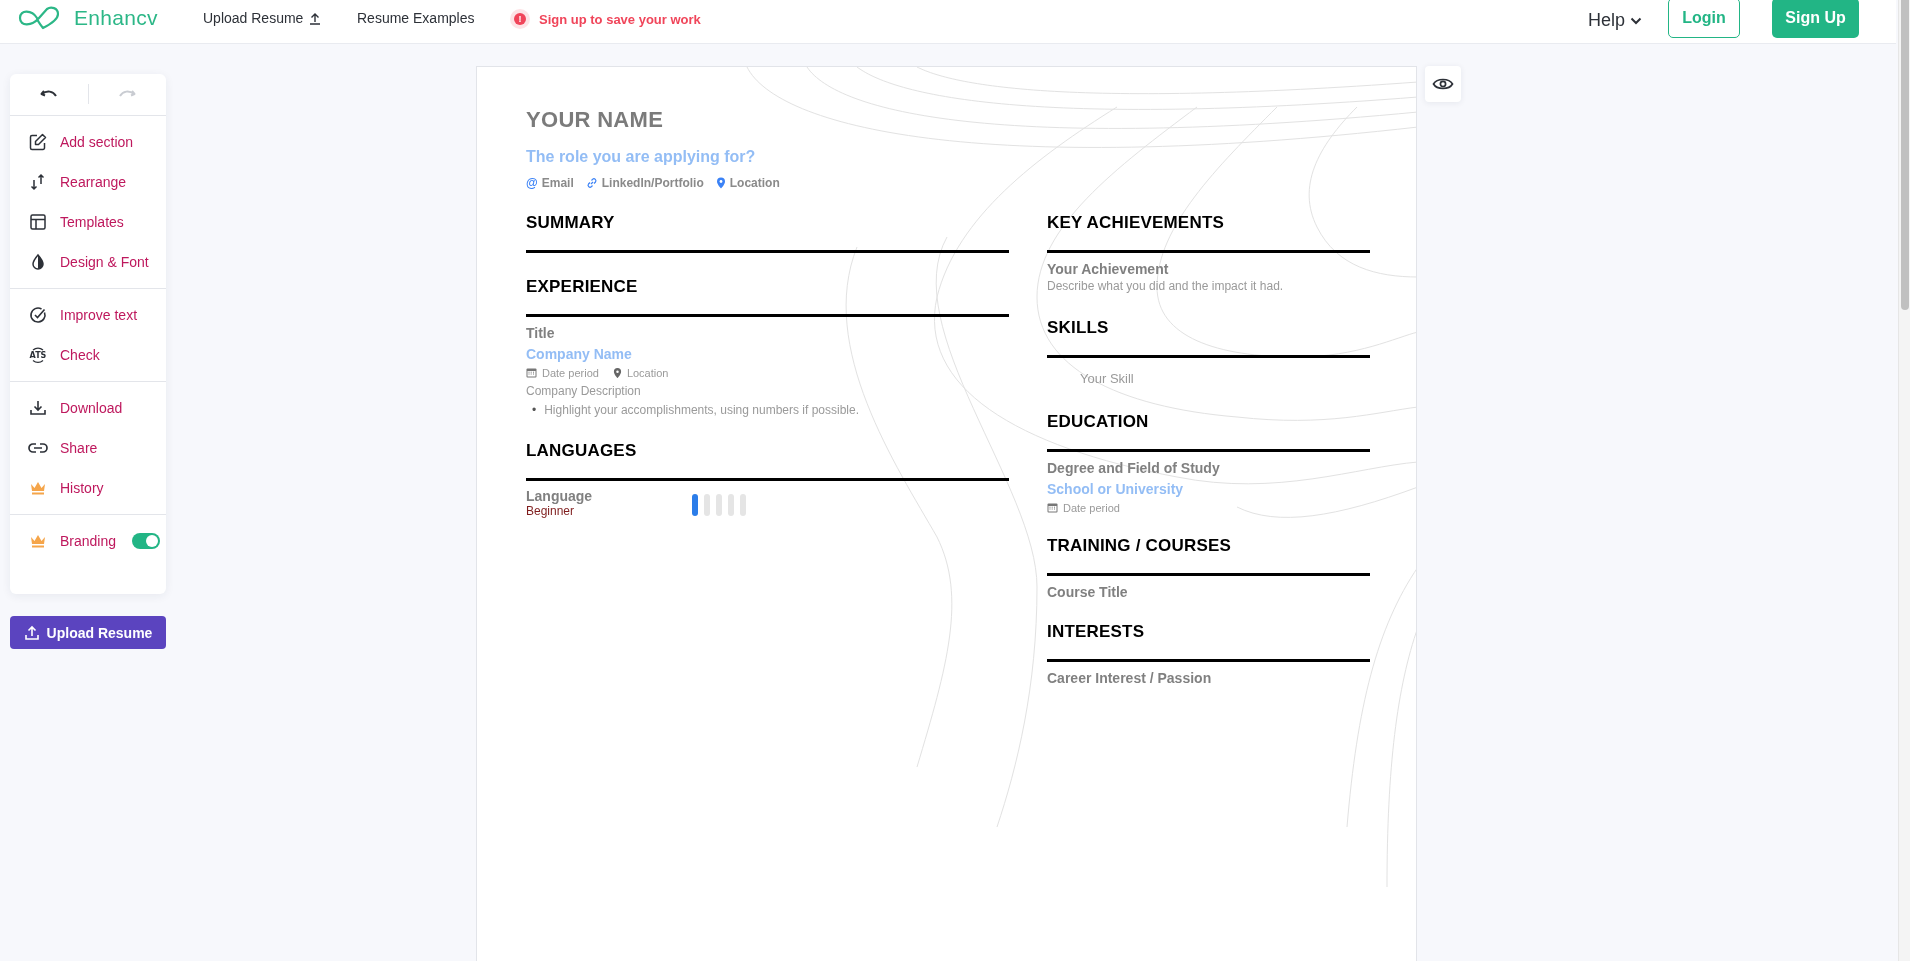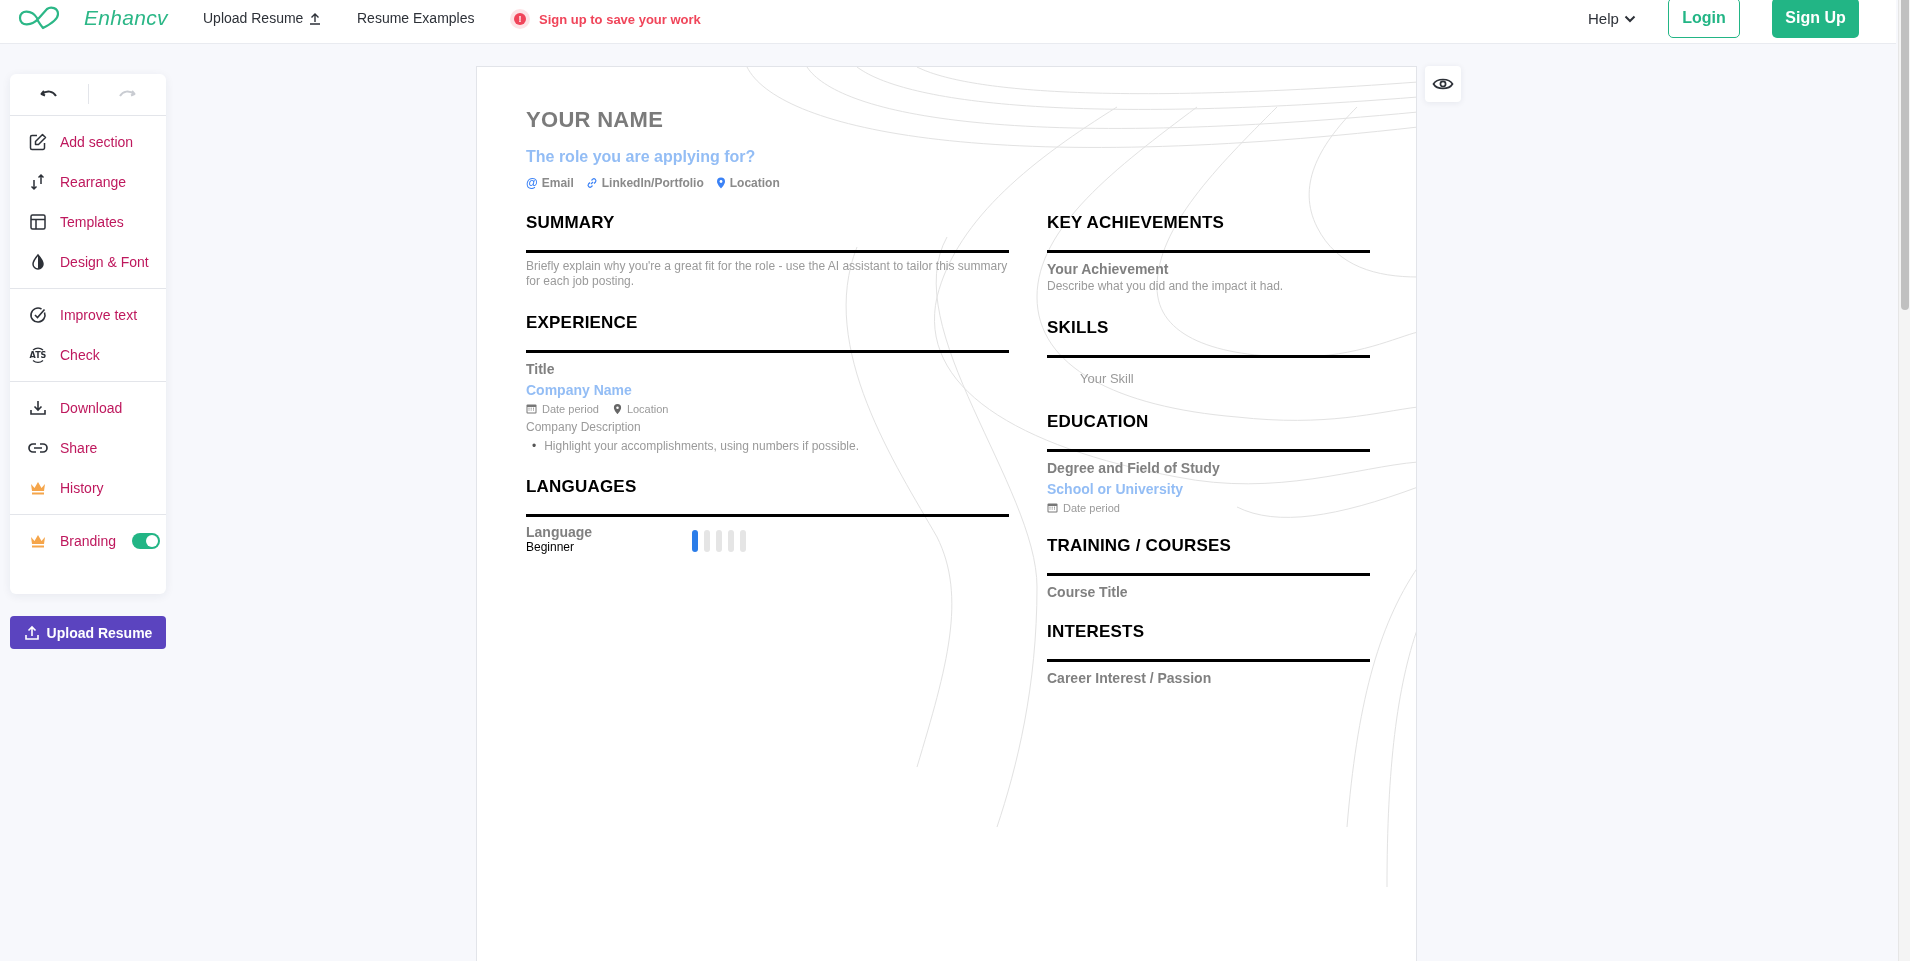--- a/index.html
+++ b/index.html
@@ -9,37 +9,37 @@
       background: #f7f8fc;
       color: #2d3138;
       position: relative;
     }
     
     .topbar {
       position: absolute; left: 0; top: 0; width: 1896px; height: 44px;
       background: #ffffff; border-bottom: 1px solid #e9ebf0;
       display: flex; align-items: center;
     }
-    .logo { position: absolute; left: 17px; top: 6px; display: flex; align-items: flex-start; gap: 23px; font-style: italic; }
+    .logo { position: absolute; left: 17px; top: 6px; display: flex; align-items: flex-start; gap: 13px; }
     .logo-text { font-size: 21px; color: #2cb787; letter-spacing: 0.3px; font-weight: 400; }
     .nav-link {
       position: absolute; top: 10px; font-size: 14px; color: #2d3138; display: flex; align-items: center; gap: 6px;
     }
     .nav-upload { left: 203px; }
     .nav-examples { left: 357px; }
     .nav-signup-warn { left: 510px; color: #f0455a; font-weight: 700; font-size: 13px; gap: 9px; top: 9px; }
     .warn-circle {
       width: 20px; height: 20px; border-radius: 50%; background: #fde3e6;
       display: flex; align-items: center; justify-content: center;
     }
     .warn-dot {
       width: 12px; height: 12px; border-radius: 50%; background: #f0455a; color: #fff;
       font-size: 9px; font-weight: 700; display: flex; align-items: center; justify-content: center;
     }
-    .nav-help { left: 1588px; font-size: 15px; gap: 5px; }
+    .nav-help { left: 1588px; font-size: 18px; gap: 5px; }
     .btn-login {
       position: absolute; left: 1668px; top: -2px; width: 72px; height: 40px;
       border: 1.5px solid #22b585; border-radius: 5px; background: #fff;
       color: #22b585; font-weight: 700; font-size: 16px;
       display: flex; align-items: center; justify-content: center;
     }
     .btn-signup {
       position: absolute; left: 1772px; top: -2px; width: 87px; height: 40px;
       border-radius: 5px; background: #22b585; color: #fff; font-weight: 700; font-size: 16px;
       display: flex; align-items: center; justify-content: center;
@@ -106,21 +106,21 @@
     }
     .muted { color: #9a9a9a; font-size: 12px; line-height: 15px; }
     .item-title { font-size: 14px; font-weight: 700; color: #808080; margin-top: 8px; }
     .item-link { font-size: 14px; font-weight: 700; color: #93bdf5; margin-top: 5px; }
     .meta { display: flex; align-items: center; gap: 14px; font-size: 11px; color: #9a9a9a; margin-top: 5px; }
     .meta span.m { display: flex; align-items: flex-start; gap: 5px; }
     .bullet { font-size: 12px; color: #9a9a9a; margin-top: 4px; padding-left: 6px; display: flex; gap: 8px; }
     .bullet::before { content: "•"; color: #555; }
     .lang-row { display: flex; margin-top: 8px; }
     .lang-name { font-size: 14px; font-weight: 700; color: #808080; line-height: 15px; }
-    .lang-level { font-size: 12px; color: #000000; line-height: 15px; }
+    .lang-level { font-size: 12px; color: #7f1d1d; line-height: 15px; }
     .lang-bars { display: flex; gap: 6px; margin-left: 100px; margin-top: 5px; }
     .bar { width: 6px; height: 22px; border-radius: 3px; background: #e5e5e5; }
     .bar.on { background: #2b7de9; }
   </style>
 </head>
 <body>
 
 <div class="topbar">
   <div class="logo">
     <svg width="44" height="24" viewBox="0 0 44 24">
@@ -335,21 +335,20 @@
           <path d="M5 0.5 a4 4 0 0 1 4 4 C9 7.5, 5 11.5, 5 11.5 C5 11.5, 1 7.5, 1 4.5 a4 4 0 0 1 4 -4 Z" fill="#3b82f6"></path>
           <circle cx="5" cy="4.5" r="1.4" fill="#fff"></circle>
         </svg>
       <span>Location</span>
     </span>
   </div>
 
   <div class="col col-left">
     <div class="sec">
       <div class="sec-title">SUMMARY</div>
-      <div class="muted" style="margin-top:6px;">Briefly explain why you're a great fit for the role - use the AI assistant to tailor this summary for each job posting.</div>
     </div>
 
     <div class="sec" style="margin-top:-2px;">
       <div class="sec-title">EXPERIENCE</div>
       <div class="item-title">Title</div>
       <div class="item-link">Company Name</div>
       <div class="meta">
         <span class="m">
           <svg width="11" height="11" viewBox="0 0 11 11">
               <rect x="0.5" y="1.5" width="10" height="9" rx="1" fill="#777"></rect>

